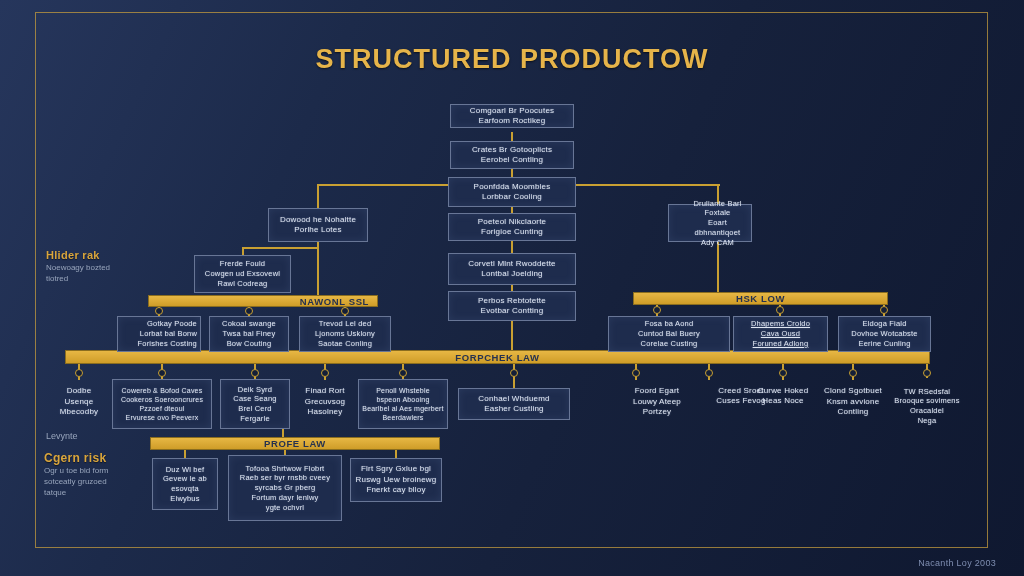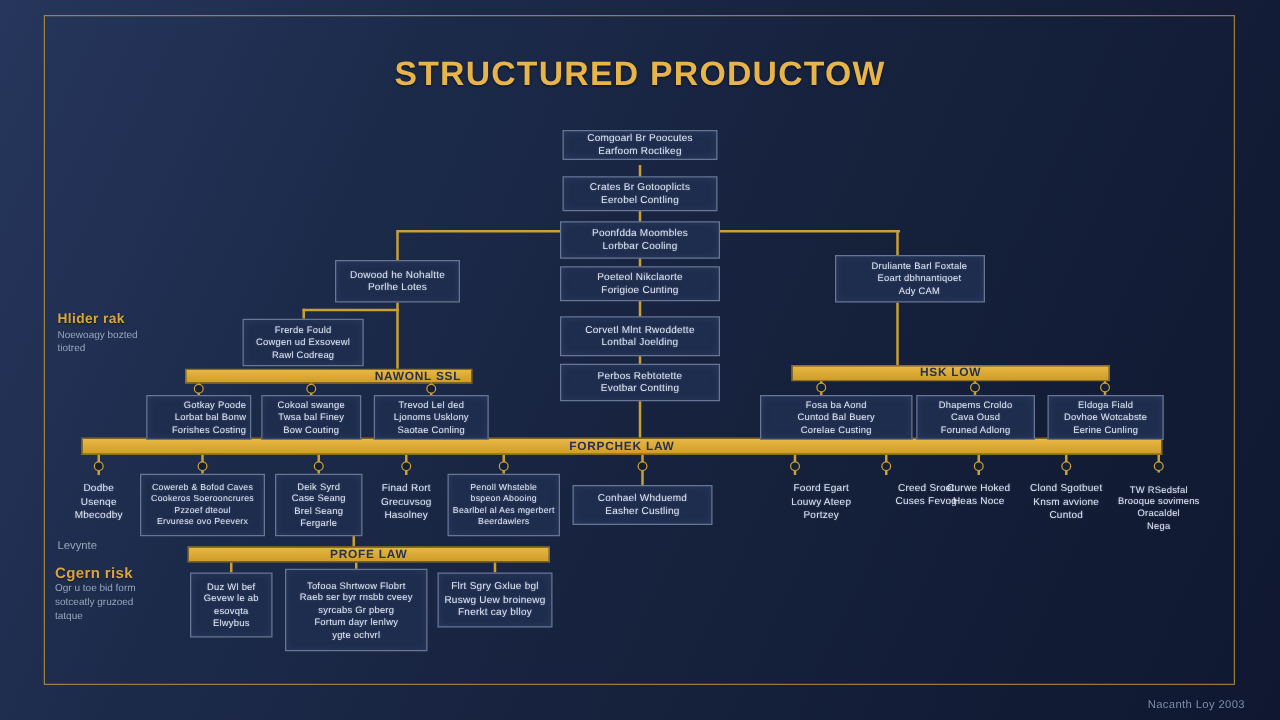--- a/index.html
+++ b/index.html
@@ -112,21 +112,21 @@
     </div>
   <div class="box" style="left:448px;top:291px;width:128px;height:30px;">
       <span>Perbos Rebtotette</span>
       <span>Evotbar Contting</span>
     </div>
 
   <div class="box" style="left:268px;top:208px;width:100px;height:34px;">
       <span>Dowood he Nohaltte</span>
       <span>Porlhe Lotes</span>
     </div>
-  <div class="box" style="left:668px;top:204px;width:120px;height:38px;font-size:7.5px;padding-left:18px;">
+  <div class="box" style="left:668px;top:204px;width:84px;height:38px;font-size:7.5px;padding-left:18px;">
       <span>Druliante Barl Foxtale</span>
       <span>Eoart dbhnantiqoet</span>
       <span>Ady CAM</span>
     </div>
   <div class="box" style="left:194px;top:255px;width:97px;height:38px;font-size:7.5px;">
       <span>Frerde Fould</span>
       <span>Cowgen ud Exsovewl</span>
       <span>Rawl Codreag</span>
     </div>
 
@@ -149,21 +149,21 @@
       <span>Trevod Lel ded</span>
       <span>Ljonoms Usklony</span>
       <span>Saotae Conling</span>
     </div>
 
   <div class="box" style="left:608px;top:316px;width:122px;height:36px;font-size:7.5px;">
       <span>Fosa ba Aond</span>
       <span>Cuntod Bal Buery</span>
       <span>Corelae Custing</span>
     </div>
-  <div class="box" style="left:733px;top:316px;width:95px;height:36px;font-size:7.5px;">
+  <div class="box" style="left:733px;top:316px;width:95px;height:36px;font-size:7.5px;text-decoration:underline;">
       <span>Dhapems Croldo</span>
       <span>Cava Ousd</span>
       <span>Foruned Adlong</span>
     </div>
   <div class="box" style="left:838px;top:316px;width:93px;height:36px;font-size:7.5px;">
       <span>Eldoga Fiald</span>
       <span>Dovhoe Wotcabste</span>
       <span>Eerine Cunling</span>
     </div>
 
@@ -174,21 +174,21 @@
     </div>
   <div class="box" style="left:112px;top:379px;width:100px;height:50px;font-size:7px;">
       <span>Cowereb &amp; Bofod Caves</span>
       <span>Cookeros Soerooncrures</span>
       <span>Pzzoef dteoul</span>
       <span>Ervurese ovo Peeverx</span>
     </div>
   <div class="box" style="left:220px;top:379px;width:70px;height:50px;font-size:7.5px;">
       <span>Deik Syrd</span>
       <span>Case Seang</span>
-      <span>Brel Seang</span>
+      <span>Brel Cerd</span>
       <span>Fergarle</span>
     </div>
   <div class="txt" style="left:295px;top:382px;width:60px;height:40px;">
       <span>Finad Rort</span>
       <span>Grecuvsog</span>
       <span>Hasolney</span>
     </div>
   <div class="box" style="left:358px;top:379px;width:90px;height:50px;font-size:7px;">
       <span>Penoll Whsteble</span>
       <span>bspeon Abooing</span>
@@ -208,21 +208,21 @@
       <span>Creed Sroet</span>
       <span>Cuses Fevog</span>
     </div>
   <div class="txt" style="left:750px;top:382px;width:66px;height:28px;">
       <span>Curwe Hoked</span>
       <span>Heas Noce</span>
     </div>
   <div class="txt" style="left:818px;top:382px;width:70px;height:40px;">
       <span>Clond Sgotbuet</span>
       <span>Knsm avvione</span>
-      <span>Cuntod</span>
+      <span>Contling</span>
     </div>
   <div class="txt" style="left:891px;top:380px;width:72px;height:52px;font-size:7.5px;">
       <span>TW RSedsfal</span>
       <span>Brooque sovimens</span>
       <span>Oracaldel</span>
       <span>Nega</span>
     </div>
 
   <div class="box" style="left:152px;top:458px;width:66px;height:52px;font-size:7.5px;">
       <span>Duz Wl bef</span>

